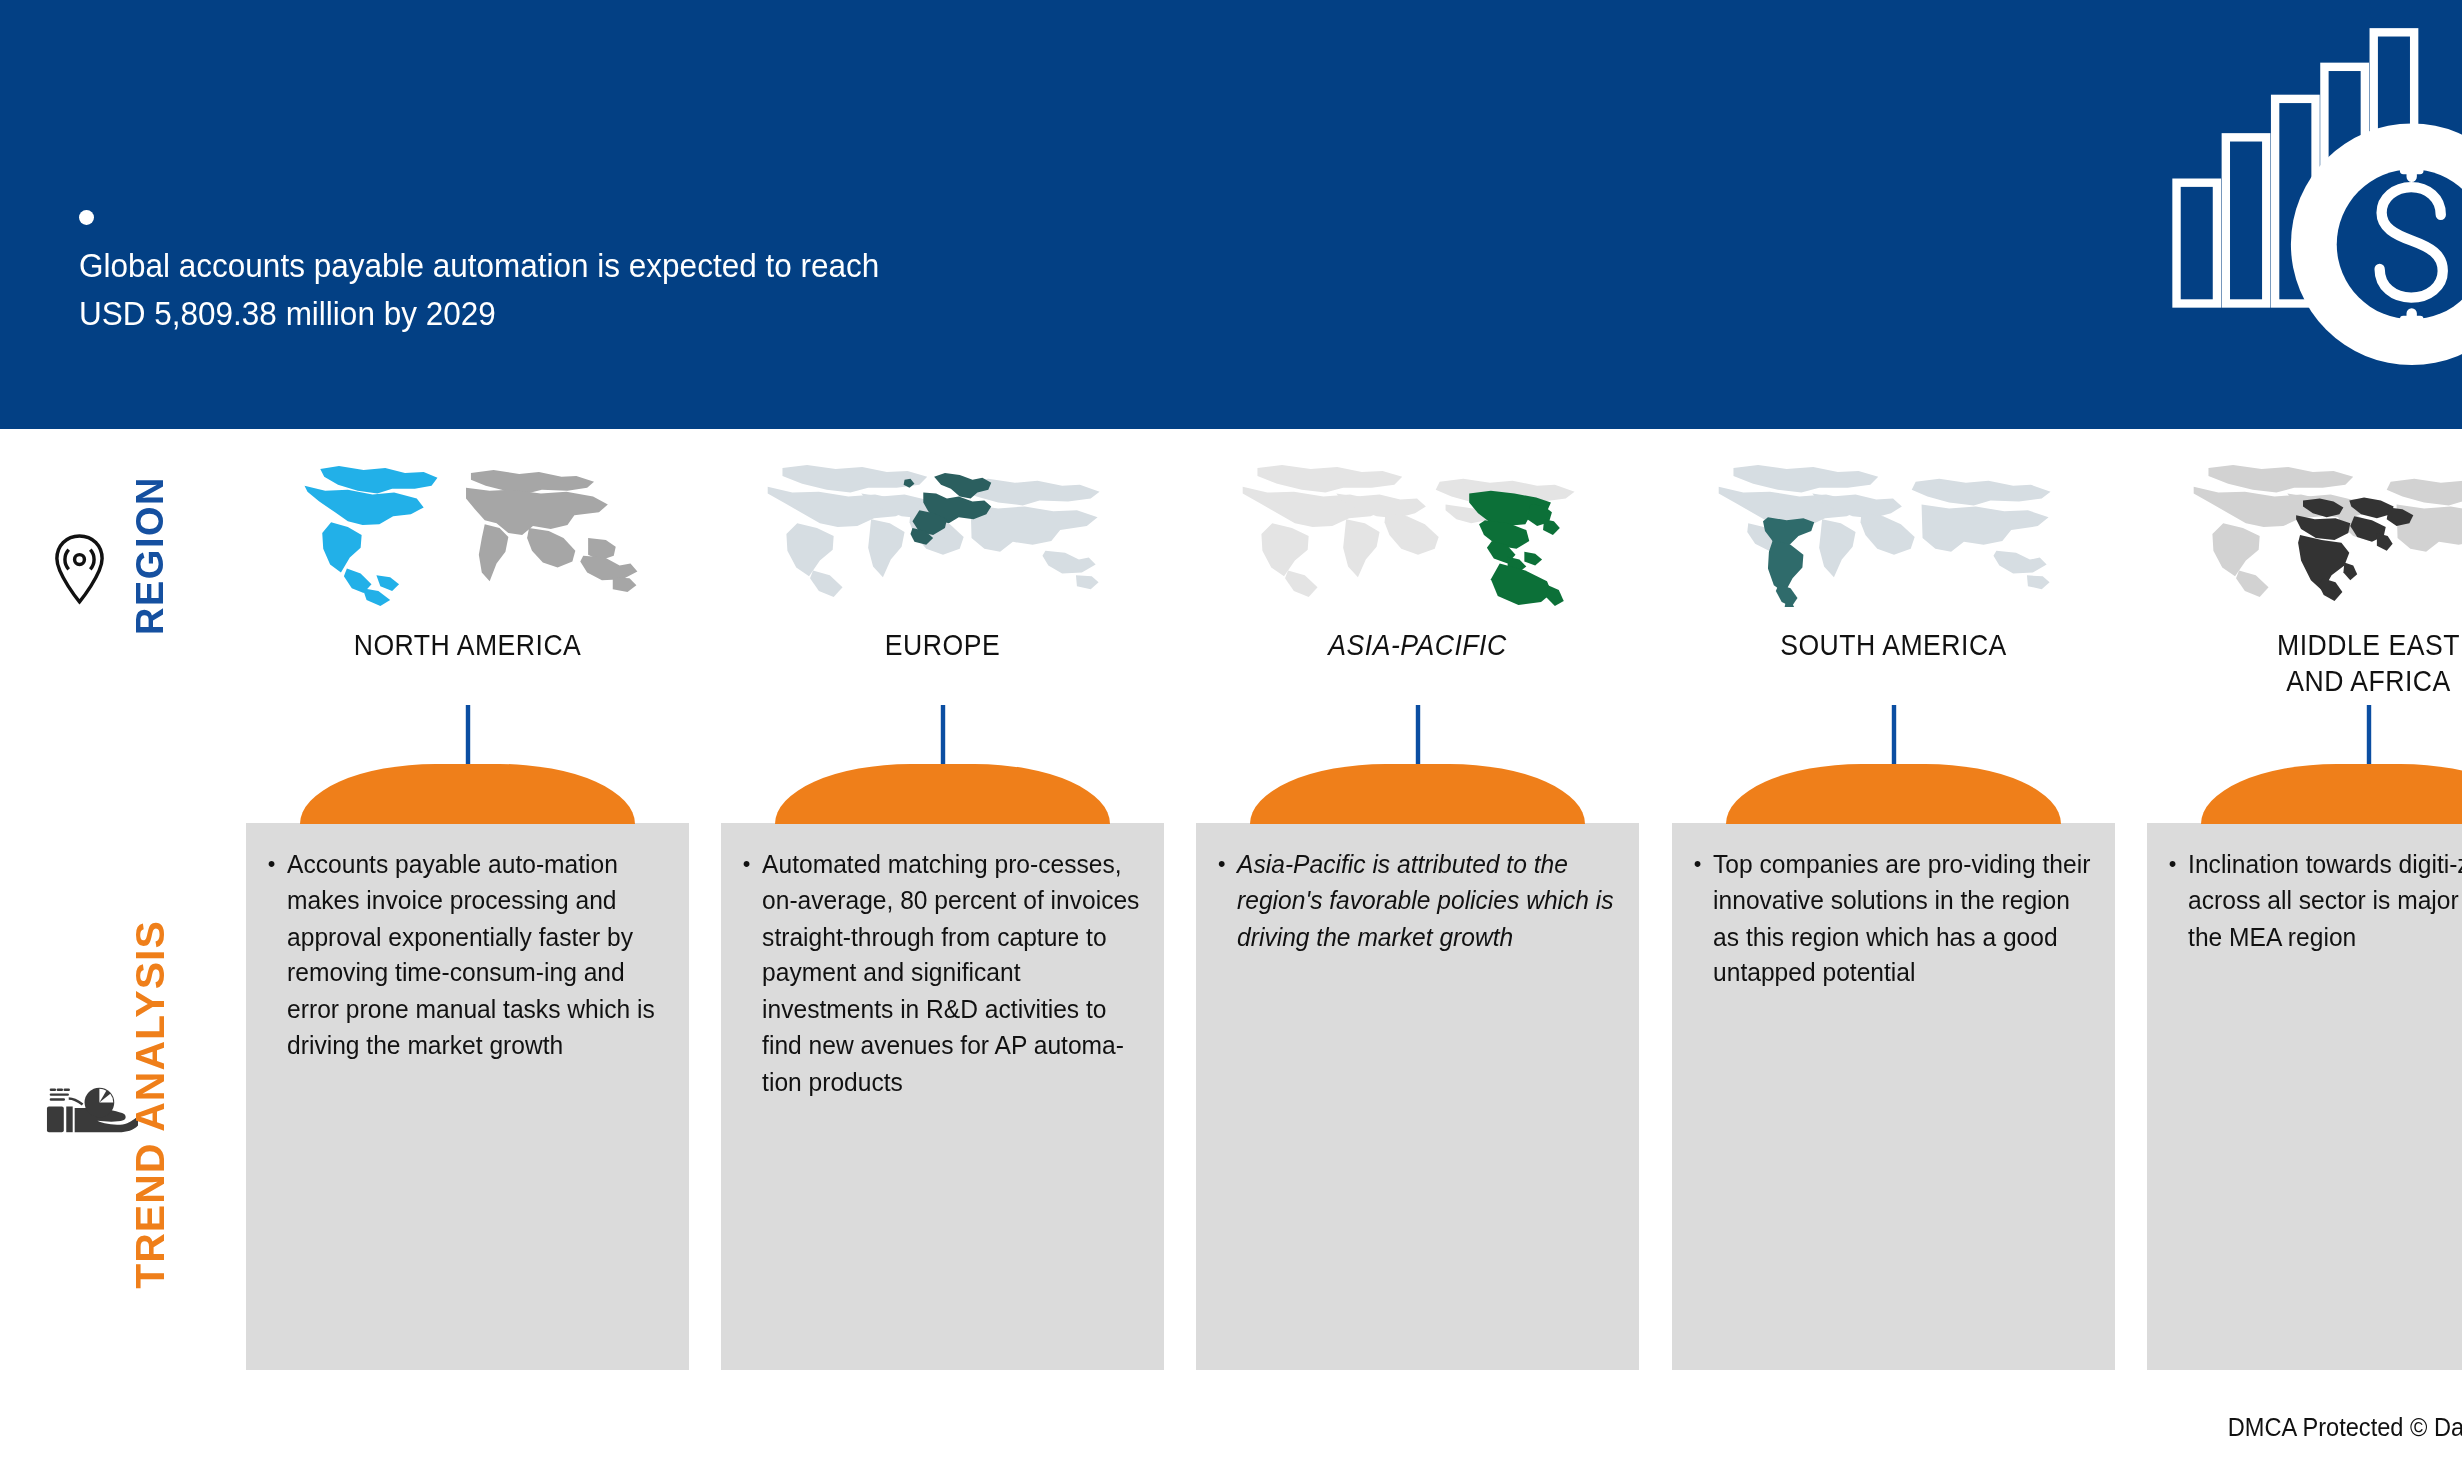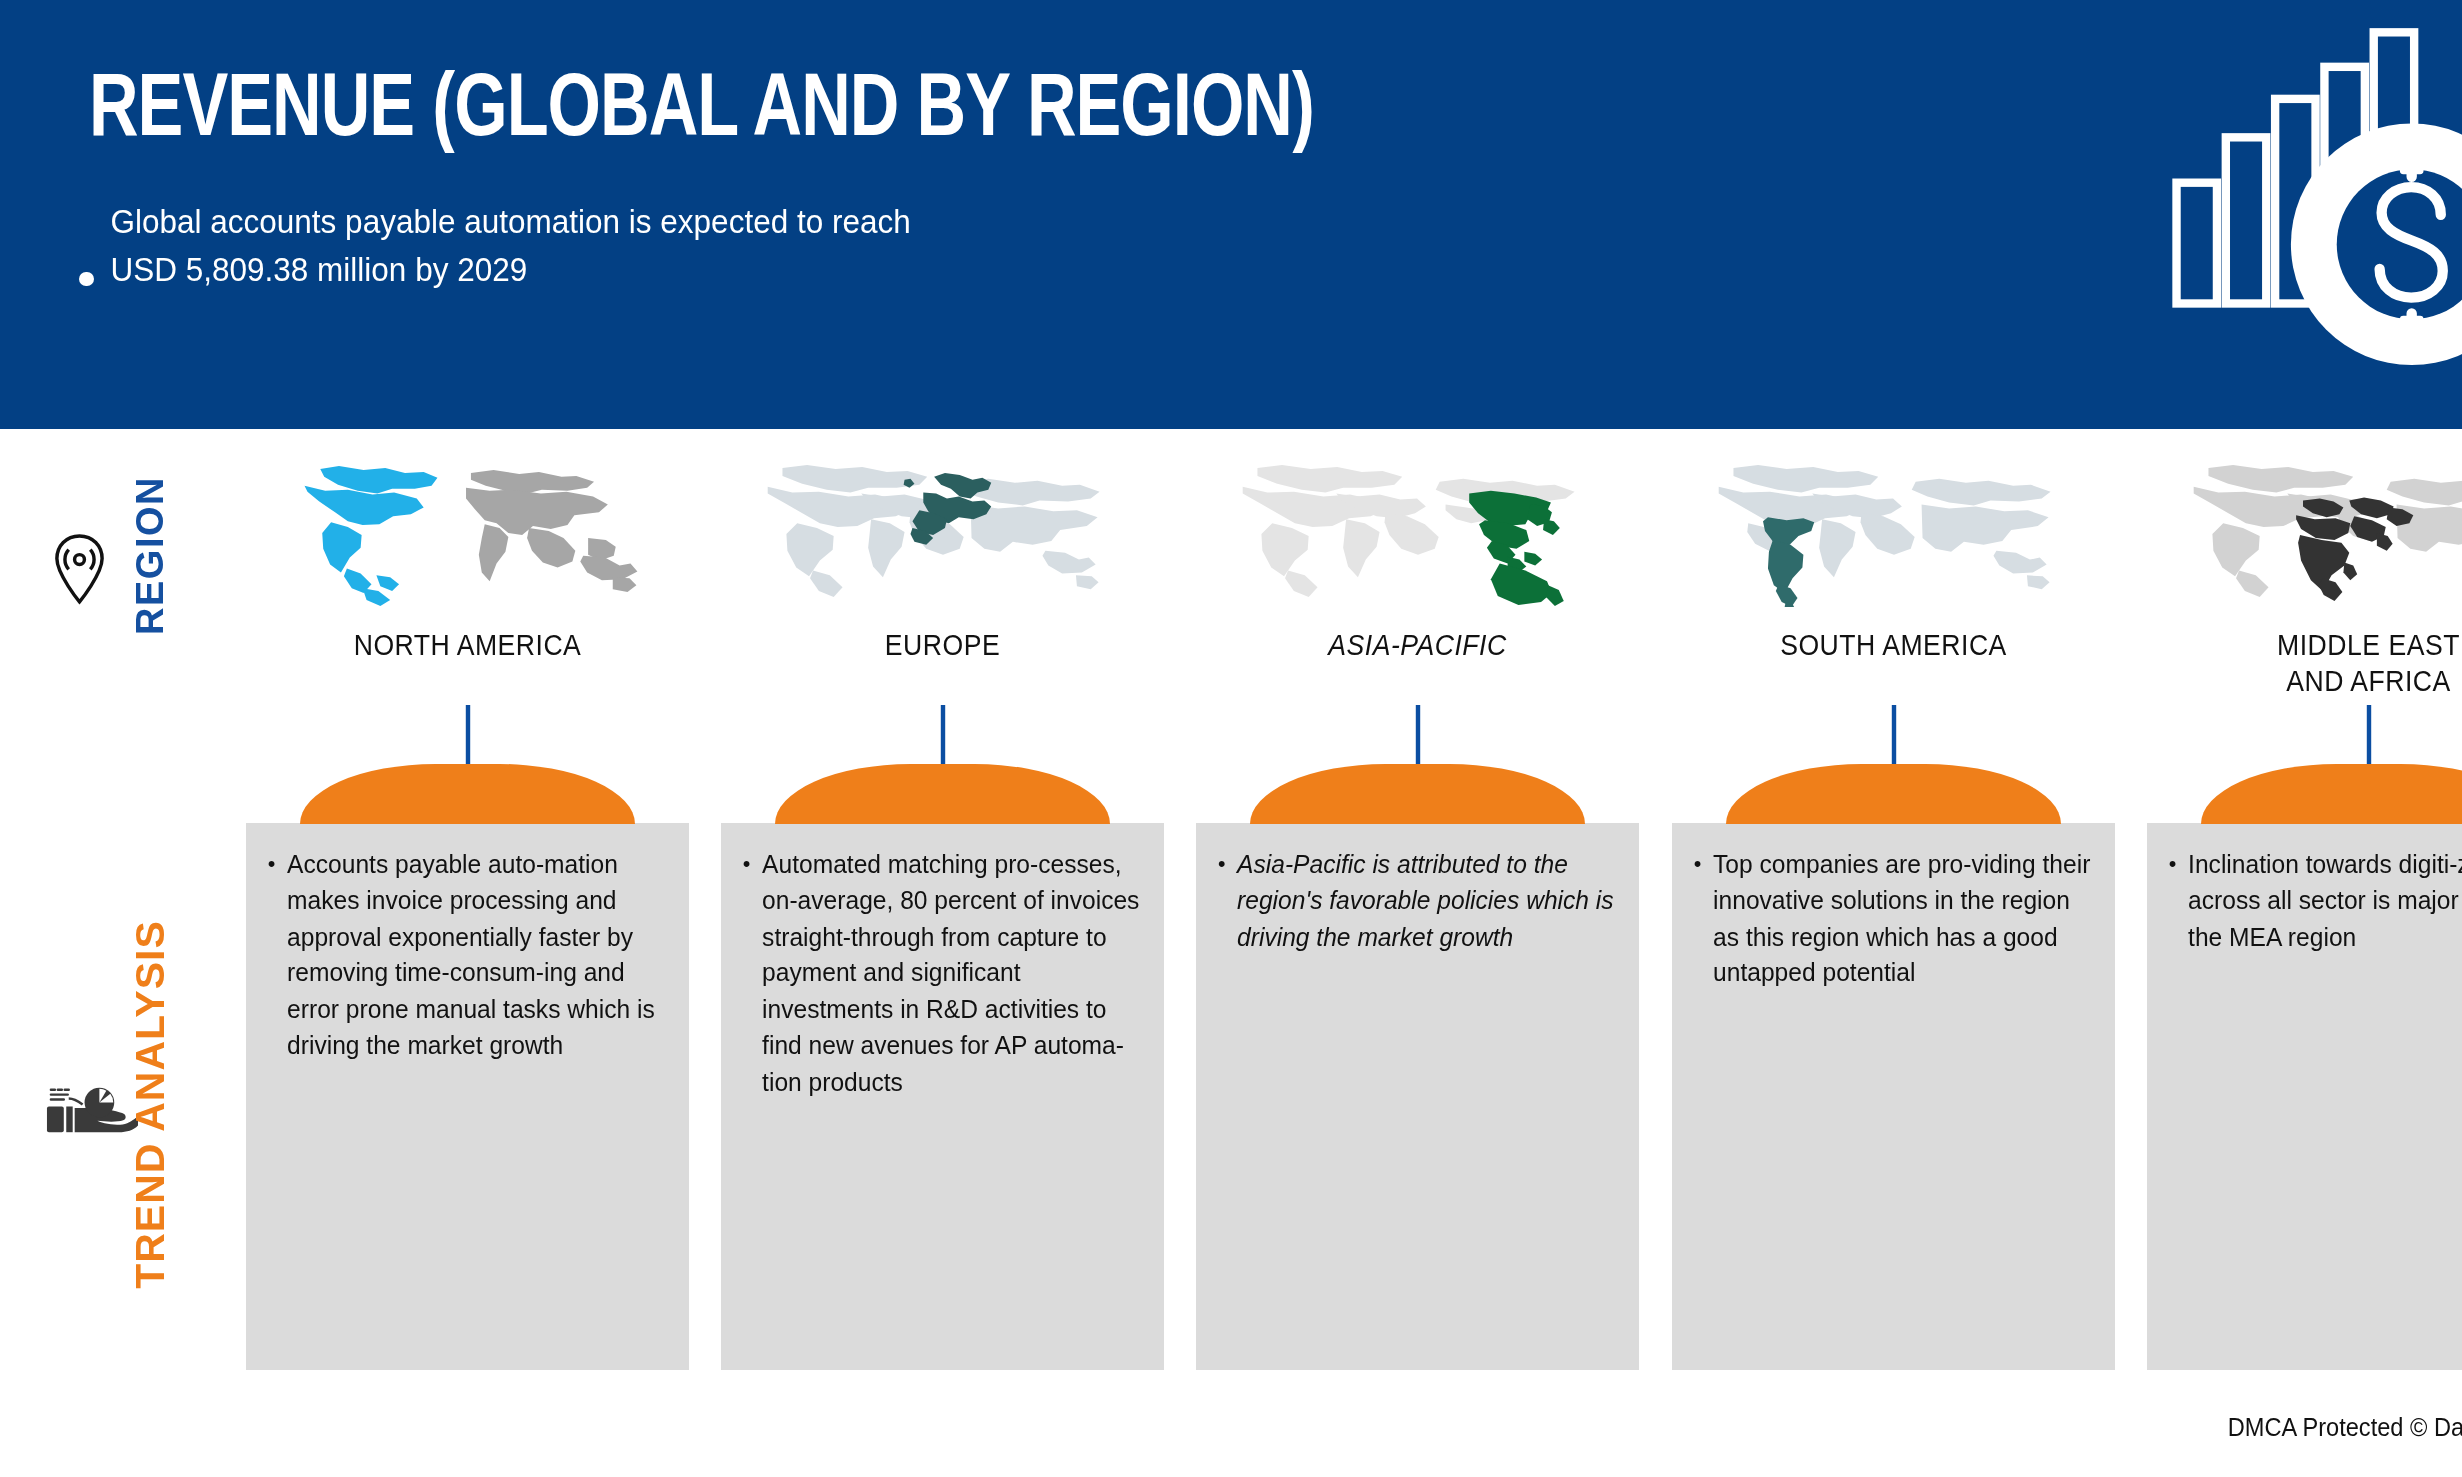--- a/index.html
+++ b/index.html
@@ -7,21 +7,21 @@
   .page{position:relative;width:2626px;height:1477px;background:#ffffff;}
 
   
   .header{position:absolute;left:0;top:0;width:2626px;height:429px;background:#034084;}
   .header-inner{position:absolute;left:89px;top:59px;width:1674px;}
   .title{
     font-size:73px;font-weight:900;color:#ffffff;letter-spacing:-1px;
     line-height:1.0;white-space:nowrap;
     transform:scaleY(1.22) scaleX(0.94);transform-origin:left top;
   }
-  .subwrap{position:absolute;left:79px;top:197px;display:flex;align-items:flex-end;gap:16.7px;}
+  .subwrap{position:absolute;left:79px;top:197px;display:flex;align-items:flex-start;gap:16.7px;flex-direction:column;}
   .bullet-dot{width:14.8px;height:14.8px;border-radius:50%;background:#ffffff;margin-top:12.8px;flex:0 0 auto;}
   .subtitle{font-size:31.5px;color:#ffffff;line-height:1.42;font-weight:400;
             transform:scaleY(1.08);transform-origin:left top;white-space:pre-line;}
 
   
   .header-icon{position:absolute;right:59px;top:19.7px;width:424px;height:389px;}
 
   
   .side-region{position:absolute;left:123px;top:443px;height:236px;width:54px;}
   .side-region .vtext{
@@ -63,23 +63,20 @@
   
   .footer{position:absolute;right:74px;bottom:35px;font-size:23.6px;color:#111111;
           transform:scaleY(1.06);transform-origin:right bottom;}
 </style>
 </head>
 <body>
 
 <div class="page">
 
   <div class="header">
-    <div class="header-inner">
-      <div class="title">REVENUE (GLOBAL AND BY REGION)</div>
-    </div>
     <div class="subwrap">
       <div class="bullet-dot"></div>
       <div class="subtitle">Global accounts payable automation is expected to reach
 USD 5,809.38 million by 2029</div>
     </div>
 
     <div class="header-icon">
       <svg viewBox="0 0 860 790" xmlns="http://www.w3.org/2000/svg">
         <g fill="none" stroke="#ffffff" stroke-width="17">
           <rect x="68" y="330" width="82" height="245"></rect>

